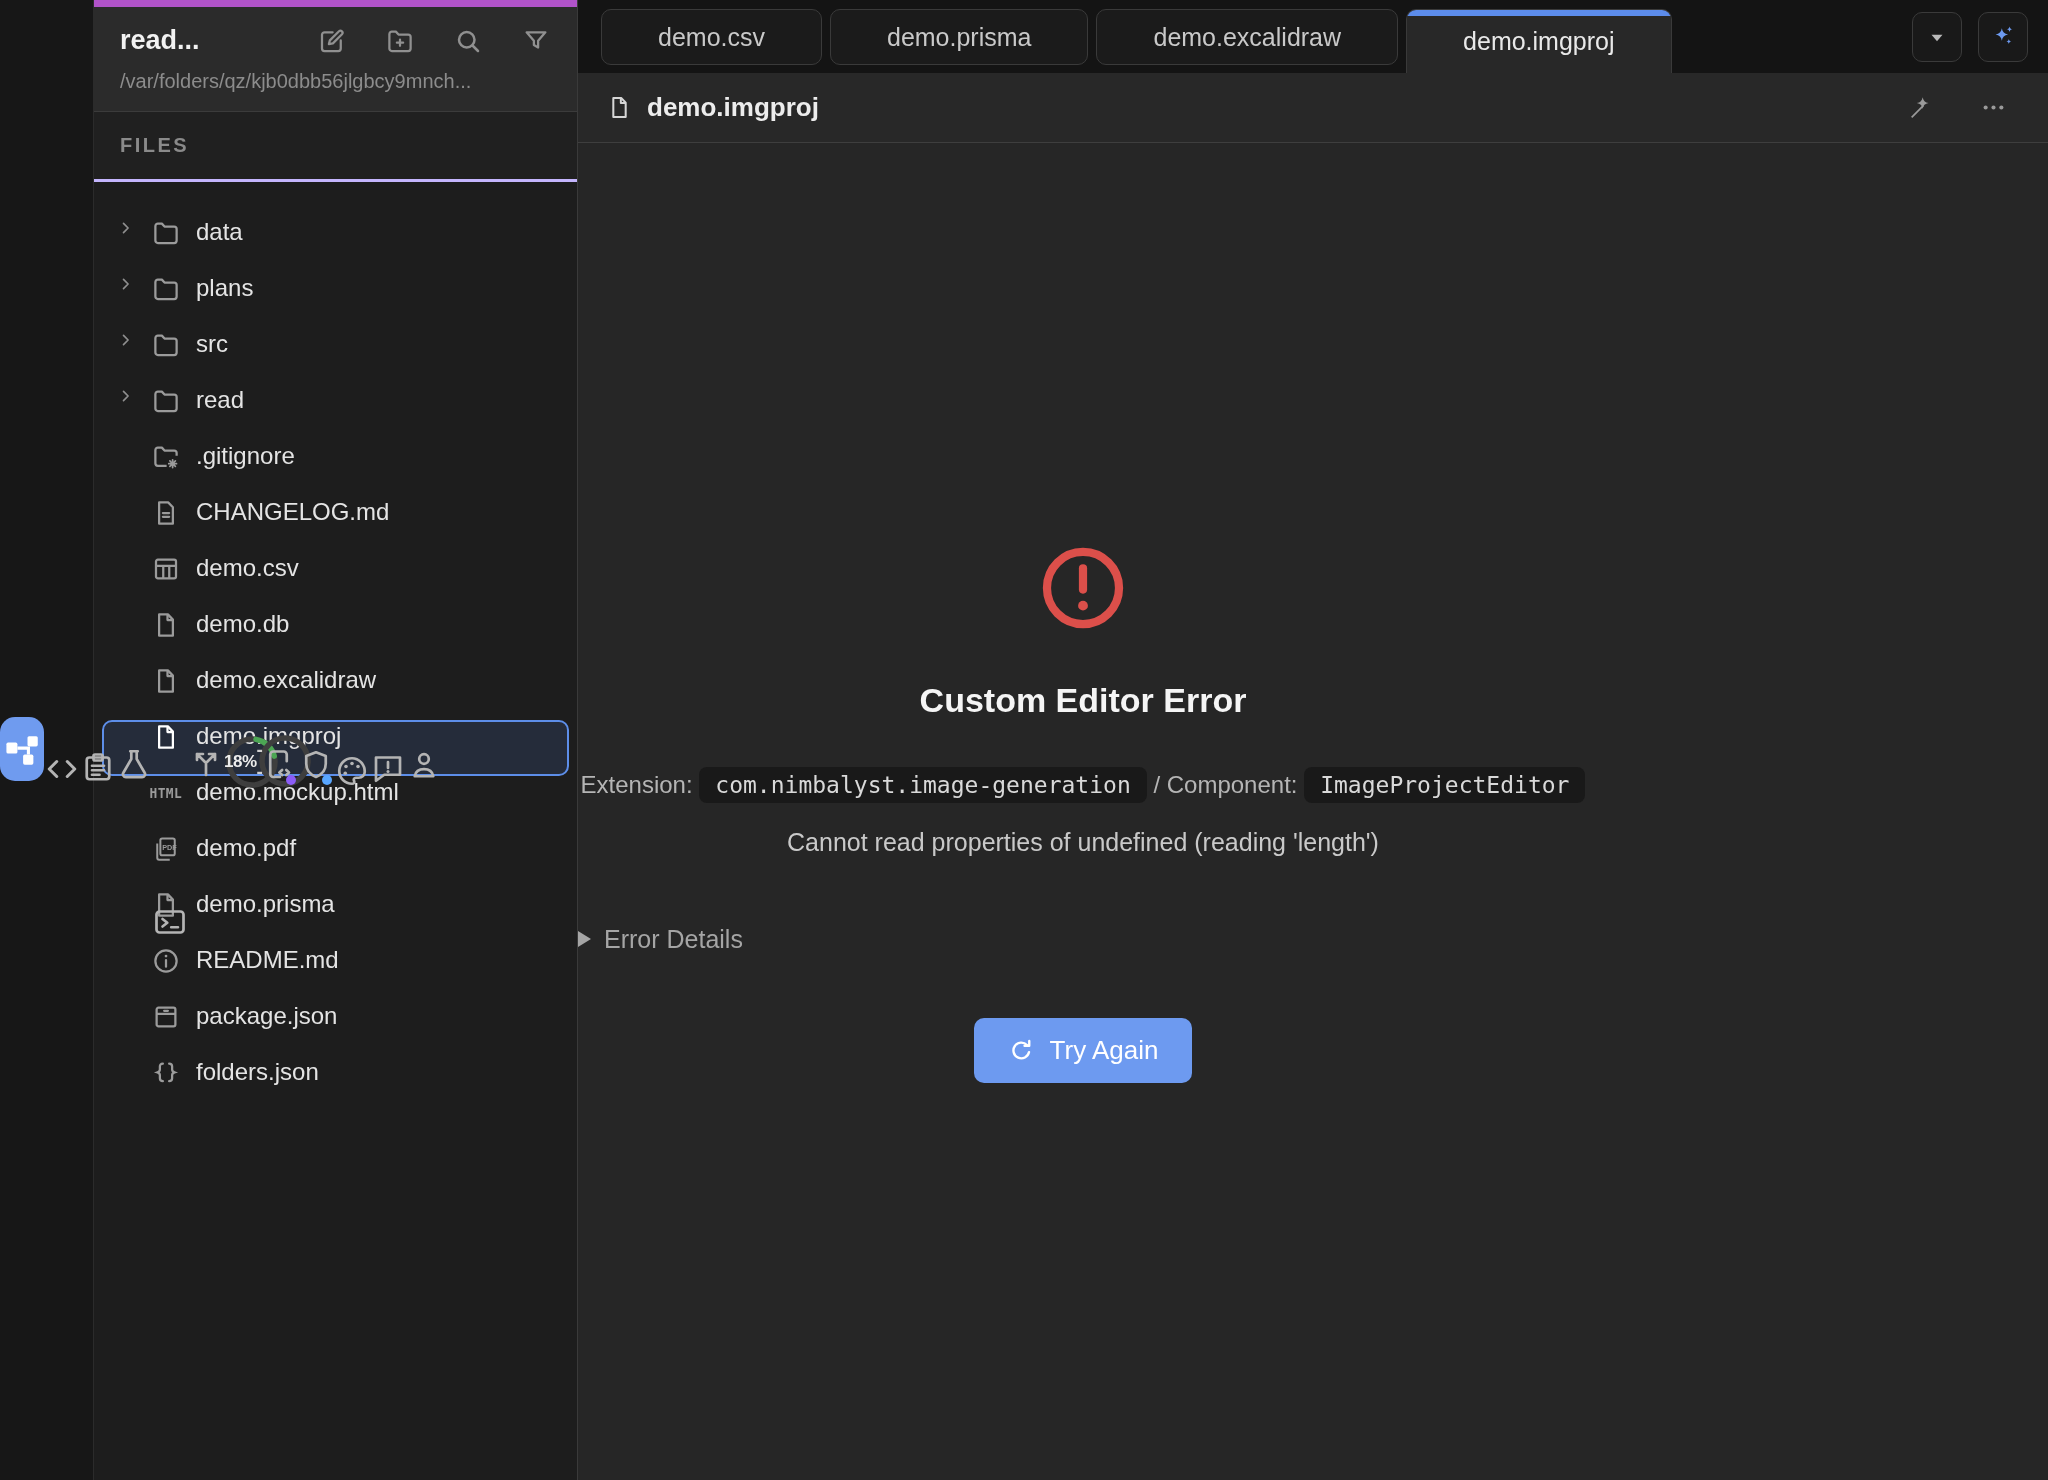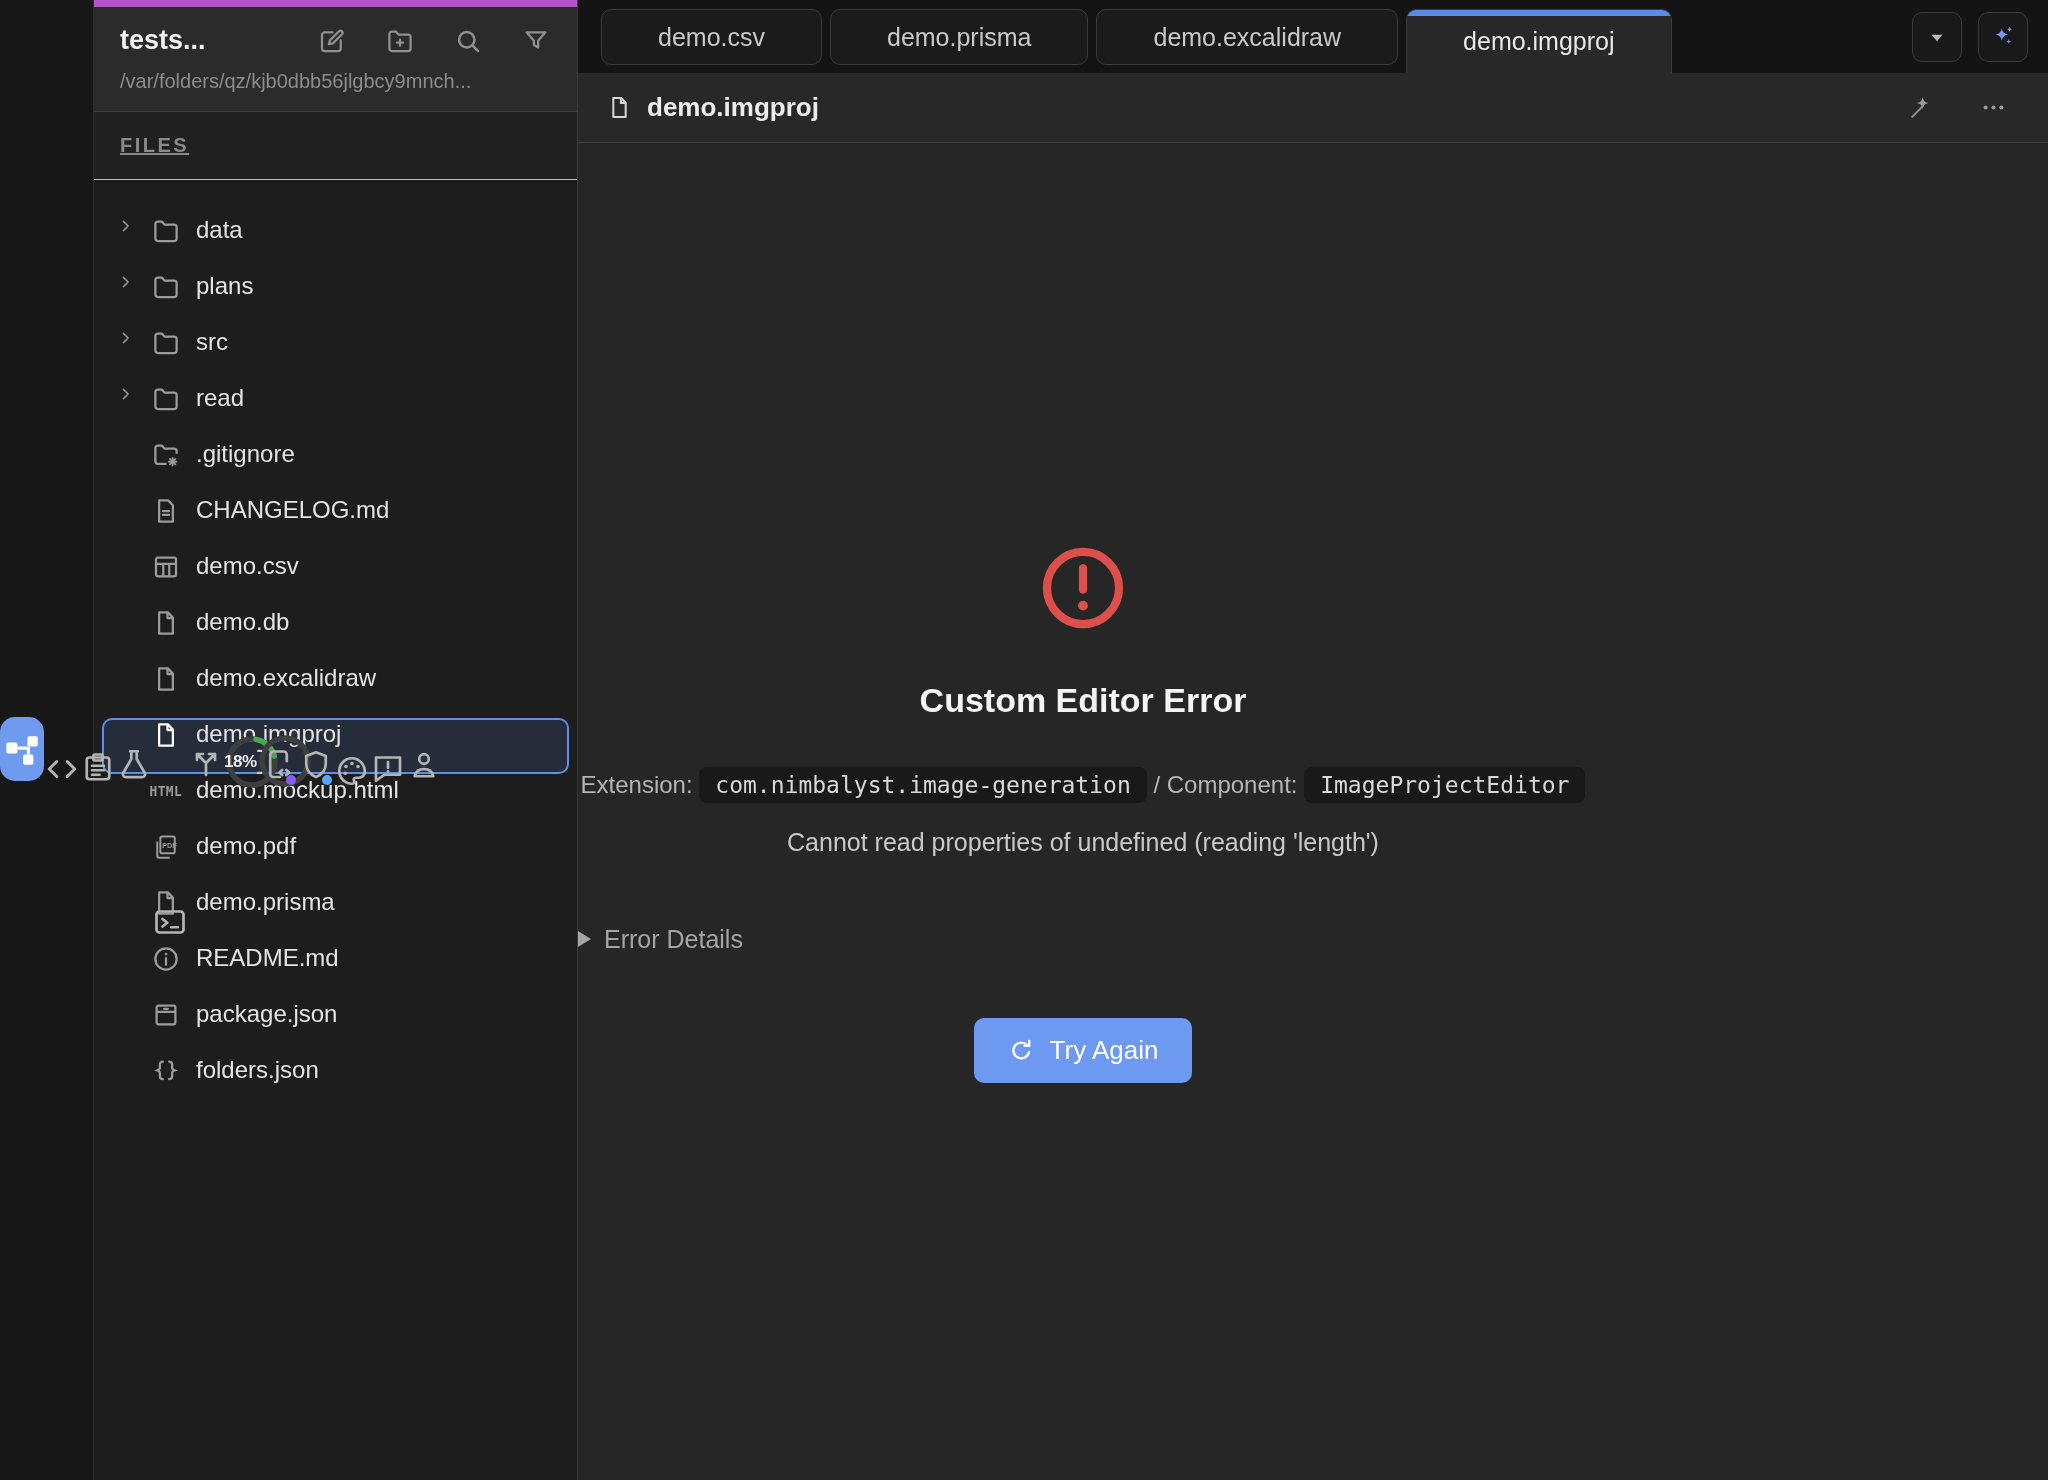--- a/index.html
+++ b/index.html
@@ -36,21 +36,21 @@
     display:flex;flex-direction:column;}
   .accent-bar{height:7px;background:var(--accent-purple);}
   .sidebar-header{background:#2b2b2b;padding:18px 26px 18px 26px;border-bottom:1px solid #3b3b3b;}
   .sh-top{display:flex;align-items:center;}
   .project-name{font-size:27px;font-weight:700;color:#f2f2f2;}
   .sh-icons{margin-left:auto;display:flex;gap:38px;color:#909090;}
   .sh-icons .icon{width:30px;height:30px;}
   .project-path{margin-top:14px;font-size:20px;color:#8c8c8c;white-space:nowrap;overflow:hidden;
     text-overflow:ellipsis;max-width:430px;}
   .files-header{padding:22px 26px;font-size:20px;font-weight:700;letter-spacing:2.5px;color:#8a8a8a;
-    background:#202020;border-bottom:1px solid #c4b5fd;text-decoration:underline;}
+    background:#202020;border-bottom:3px solid #c4b5fd;}
   .file-tree{flex:1;padding:34px 8px 8px 8px;overflow:hidden;}
   .tree-row{height:56px;display:flex;border-radius:10px;
     border:2px solid transparent;padding:0 12px;gap:15px;font-size:24px;color:#e4e4e4;cursor:default;}
   .tree-row .chev{width:20px;height:20px;color:#8f8f8f;}
   .tree-row .row-ic{width:30px;height:30px;color:#9b9b9b;}
   .tree-row.file{padding-left:47px;}
   .tree-row.selected{background:#252c3a;border-color:var(--selection-blue);}
   .tree-row.selected .row-ic{color:#ffffff;}
   .html-txt{font-size:14px;font-weight:700;letter-spacing:0.5px;color:#9b9b9b;
     font-family:"DejaVu Sans Mono",monospace;transform:scaleX(.92);}
@@ -186,21 +186,21 @@
         <circle cx="12" cy="8" r="3.2"></circle>
         <path d="M5.8 19.5c.6-3 3.1-4.7 6.2-4.7s5.6 1.7 6.2 4.7z" stroke-linejoin="round"></path>
       </svg>
   </div>
 </nav>
 
 <aside class="sidebar">
   <div class="accent-bar"></div>
   <div class="sidebar-header">
     <div class="sh-top">
-      <span class="project-name">tests...</span>
+      <span class="project-name">read...</span>
       <span class="sh-icons">
         <span class="icon">
             <svg viewBox="0 0 24 24" fill="none" stroke="currentColor" stroke-width="1.8" stroke-linecap="round" stroke-linejoin="round">
               <path d="M12.5 5H6c-1.1 0-2 .9-2 2v11c0 1.1.9 2 2 2h11c1.1 0 2-.9 2-2v-6.5"></path>
               <path d="M9.5 14.5l.8-3L17.6 4.2a1.7 1.7 0 0 1 2.4 2.4L12.7 13.9l-3.2.6z"></path>
             </svg>
           </span>
         <span class="icon">
             <svg viewBox="0 0 24 24" fill="none" stroke="currentColor" stroke-width="1.8" stroke-linejoin="round">
               <path d="M3.5 18V6.5c0-1.1.9-2 2-2h3.2l2.1 2.3h7.7c1.1 0 2 .9 2 2V18c0 1.1-.9 2-2 2h-13c-1.1 0-2-.9-2-2z"></path>

